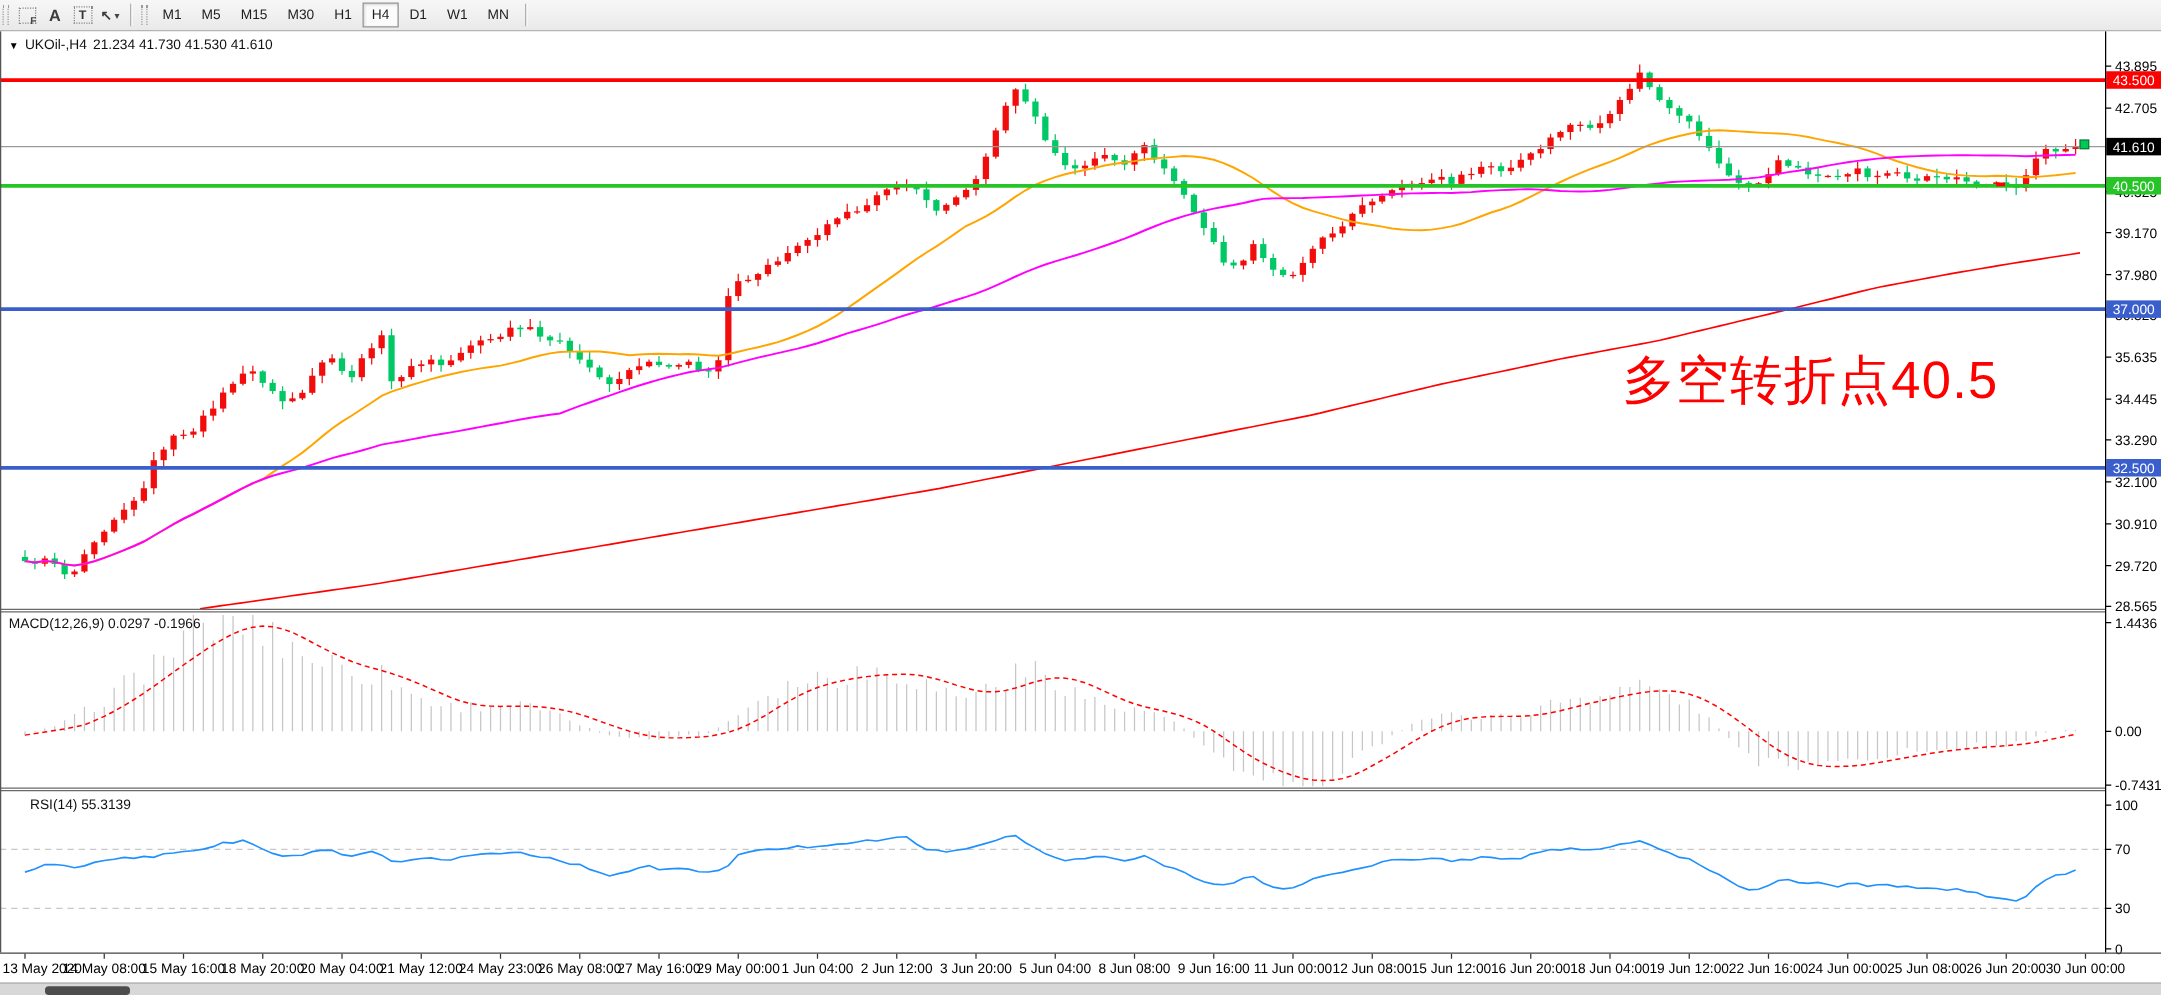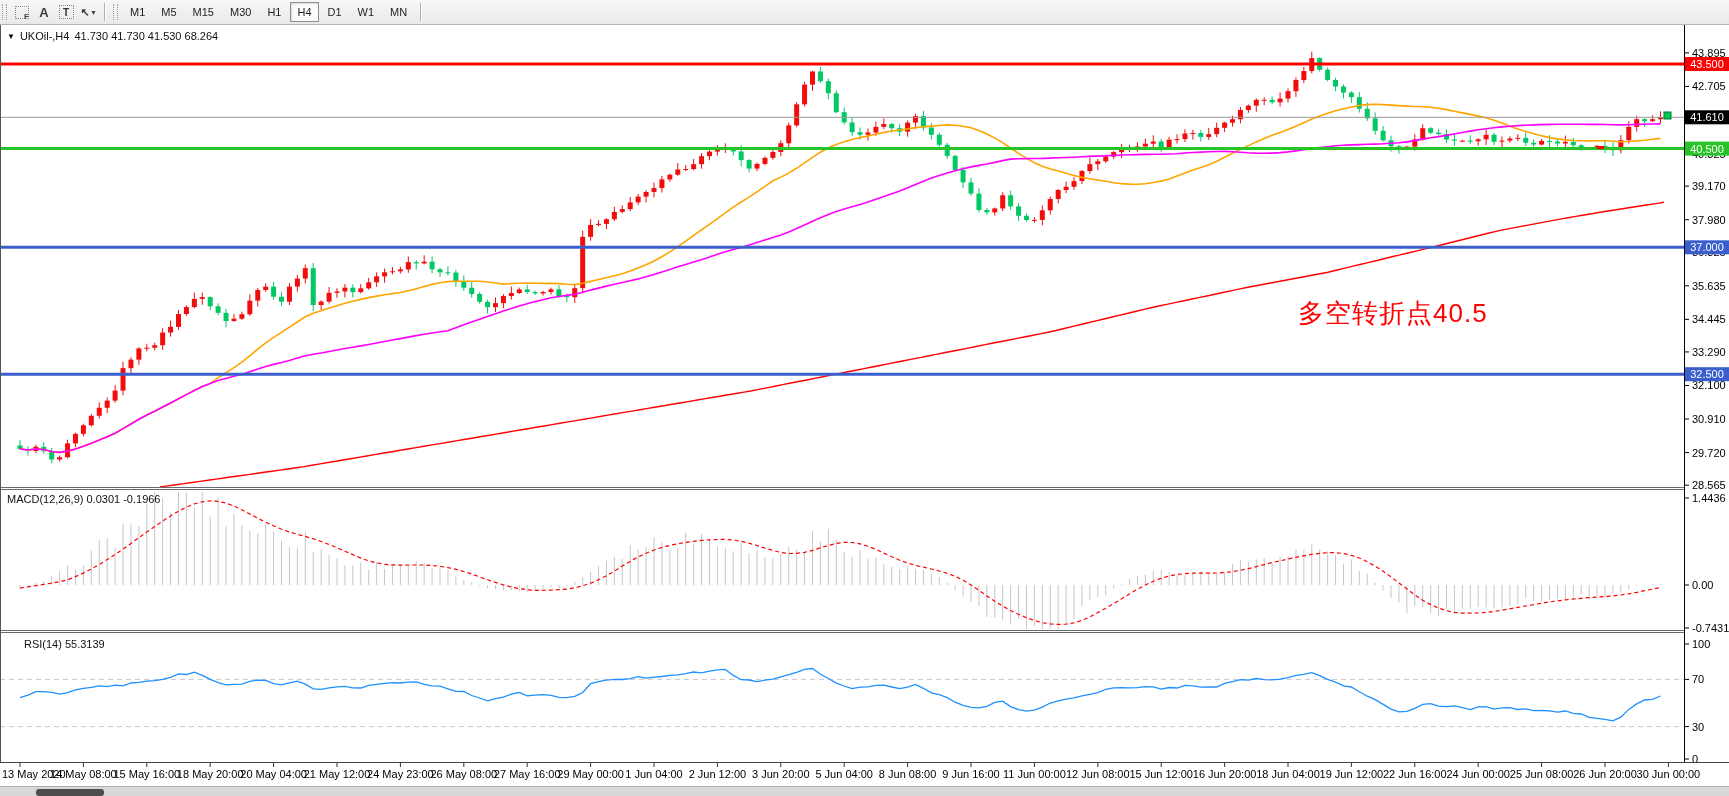--- a/index.html
+++ b/index.html
@@ -20,21 +20,21 @@
   .caret{font-size:8px;color:#444;margin-left:2px}
   .sep{width:2px;height:18px;margin:0 5px;border-left:1px solid #b0b0b0;border-right:1px solid #fdfdfd}
   .tf-btn{height:20px;padding:0 6px;margin:0 1px;font-size:11px;color:#1e1e1e;
     background:transparent;border:1px solid transparent;display:flex;align-items:center;cursor:pointer}
   .tf-btn.active{background:#fbfbfb;border:1px solid #8f8f8f;box-shadow:inset 1px 1px 2px #d8d8d8}
   #chart-svg{position:absolute;top:0;left:0;z-index:1}
   .overlay{position:absolute;z-index:4;white-space:nowrap}
   .symbol-header{top:30px;left:7px;font-size:11px;color:#111;display:flex;align-items:center;gap:5px}
   .symbol-header .tri{font-size:8px;color:#000}
   .ind-label{font-size:11px;color:#111}
-  .annotation{top:296px;left:1298px;font-size:26px;color:#ff0000;letter-spacing:1px}
+  .annotation{top:276px;left:1298px;font-size:42px;color:#ff0000;letter-spacing:1px}
   .bottom-strip{position:absolute;left:0;bottom:0;width:1729px;height:10px;background:#d8d8d8;
     border-top:1px solid #aeaeae;z-index:5}
   .bottom-pill{position:absolute;left:36px;top:2px;width:68px;height:7px;background:#4d4d4d;border-radius:3px}
 </style>
 </head>
 <body>
 
 <div class="toolbar">
   <div class="grip"></div>
   <div class="tb-icon">
@@ -836,22 +836,22 @@
       <line x1="1605" y1="763" x2="1605" y2="767" stroke="#333"></line>
       <text x="1605" y="778" text-anchor="middle" fill="#000" font-size="11" font-family="&quot;Liberation Sans&quot;,sans-serif" font-weight="normal">26 Jun 20:00</text>
       <line x1="1668.3999999999999" y1="763" x2="1668.3999999999999" y2="767" stroke="#333"></line>
       <text x="1668.3999999999999" y="778" text-anchor="middle" fill="#000" font-size="11" font-family="&quot;Liberation Sans&quot;,sans-serif" font-weight="normal">30 Jun 00:00</text>
     </g>
   </svg>
 
 <div class="overlay symbol-header">
   <span class="tri">▼</span>
   <span>UKOil-,H4</span>
-  <span>41.730 41.730 41.530 68.264</span>
+  <span>21.234 41.730 41.530 41.610</span>
 </div>
 
-<div class="overlay ind-label" style="top:493px;left:7px">MACD(12,26,9) 0.0301 -0.1966</div>
+<div class="overlay ind-label" style="top:493px;left:7px">MACD(12,26,9) 0.0297 -0.1966</div>
 <div class="overlay ind-label" style="top:638px;left:24px">RSI(14) 55.3139</div>
 <div class="overlay annotation">多空转折点40.5</div>
 
 <div class="bottom-strip">
   <div class="bottom-pill"></div>
 </div>
 
 </body></html>

